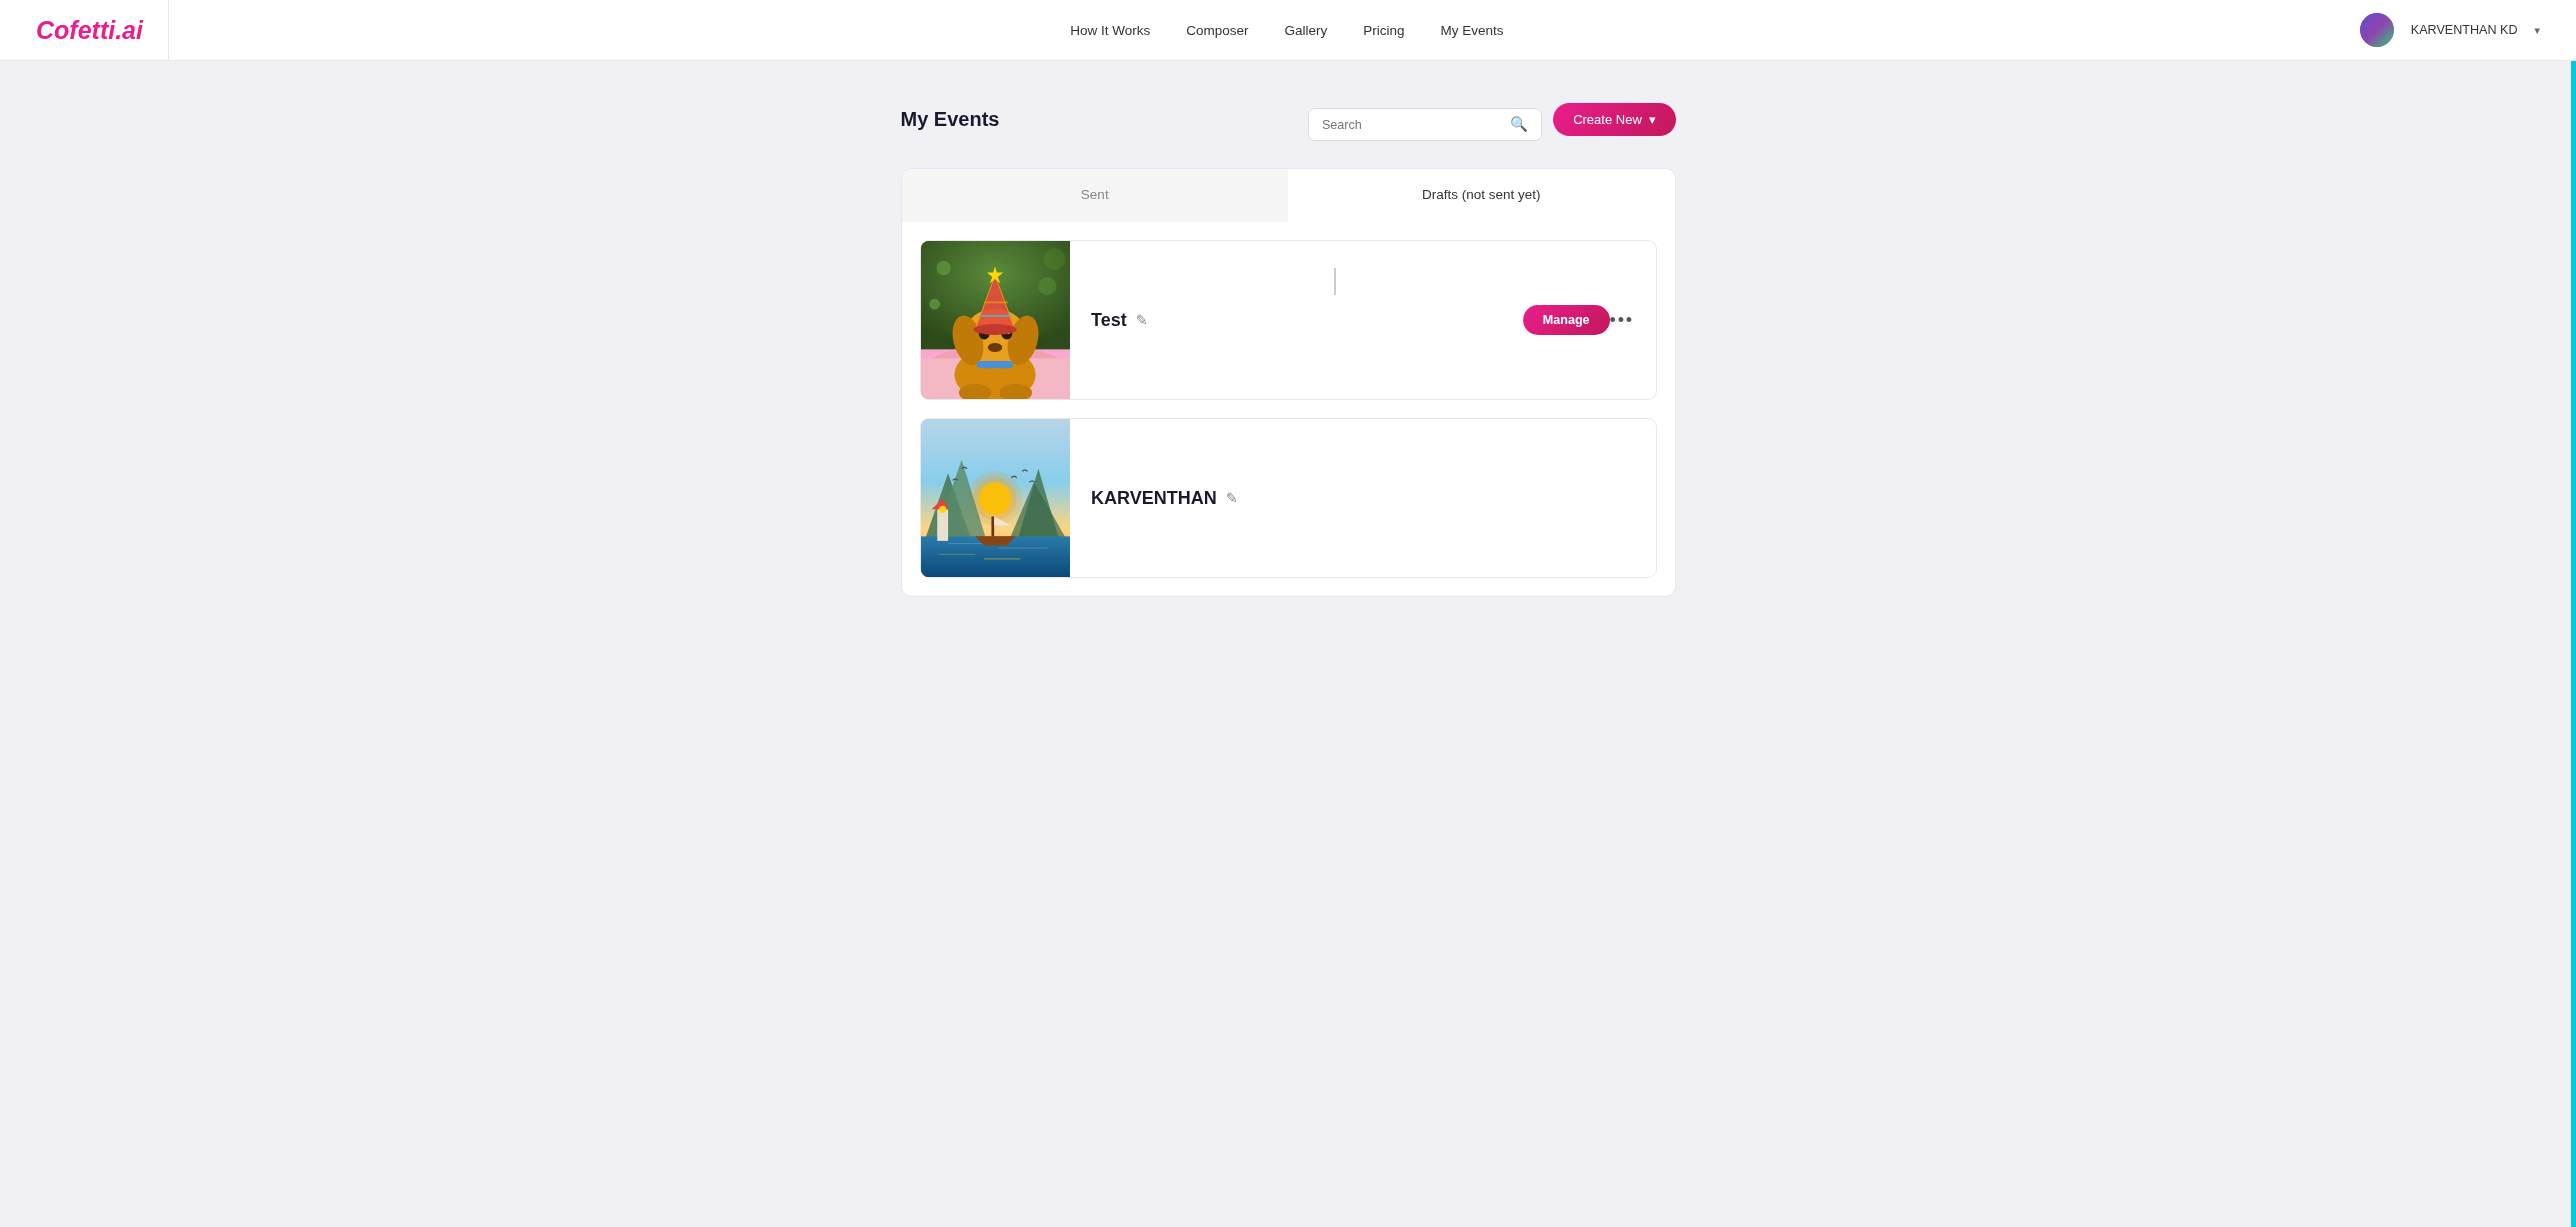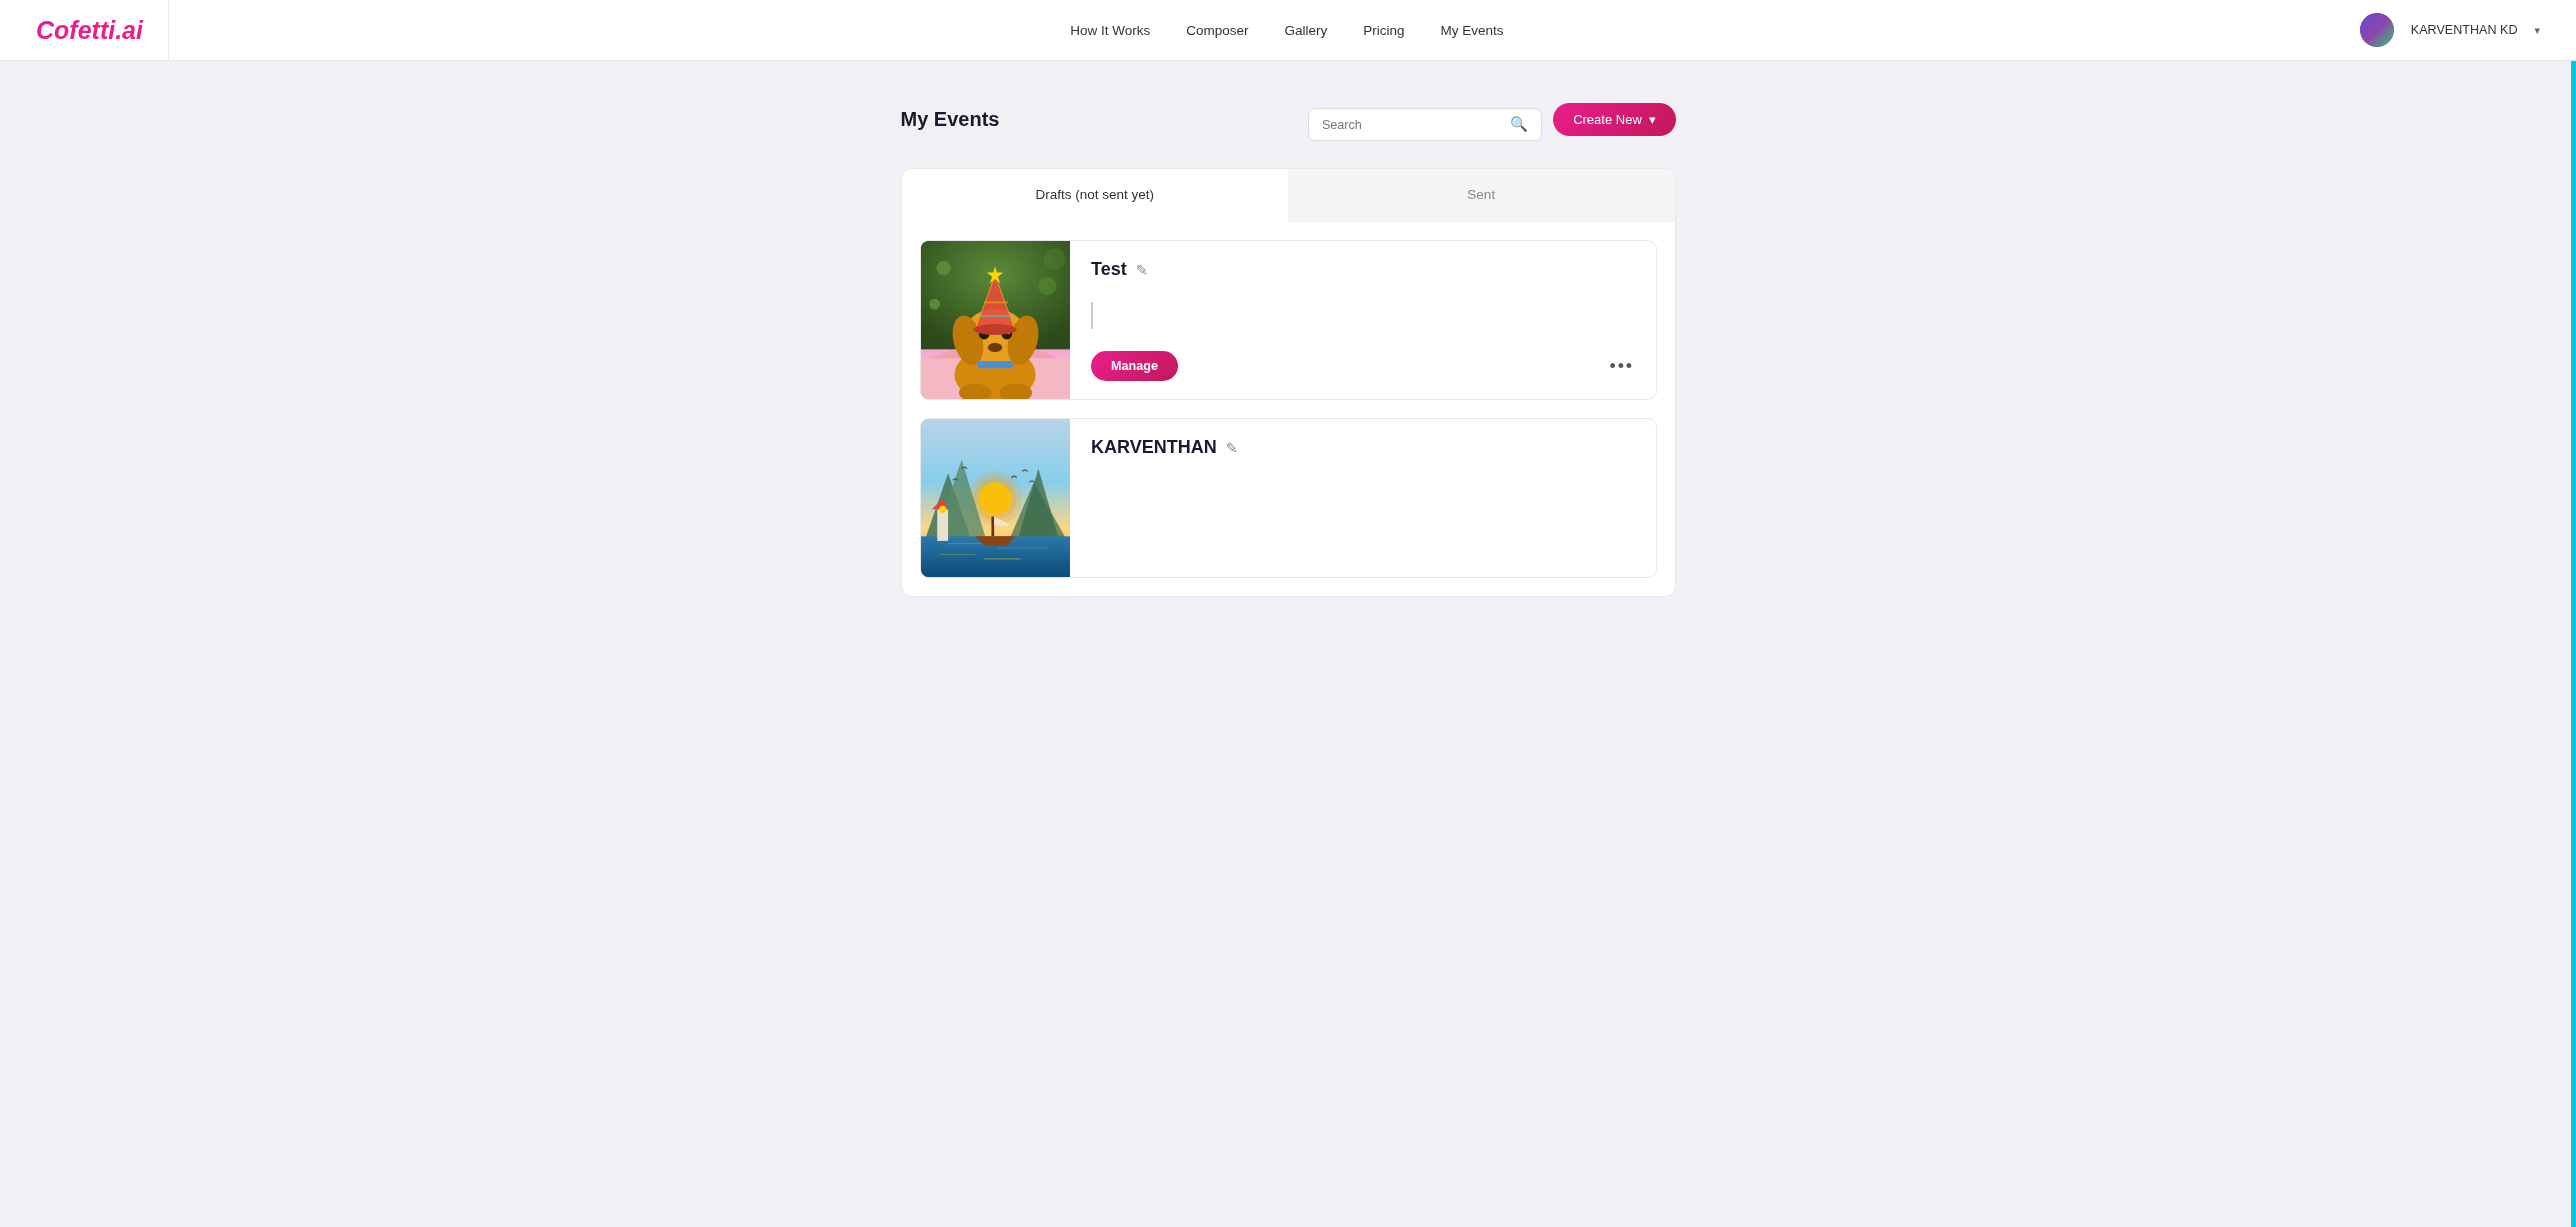--- a/index.html
+++ b/index.html
@@ -215,21 +215,21 @@
       height: 158px;
       background: linear-gradient(180deg, #87ceeb 0%, #ffd700 40%, #4682b4 60%, #2c6b9e 80%, #1a4d7a 100%);
       position: relative;
       overflow: hidden;
     }
 
     .event-content {
       padding: 18px 21.6px;
       flex: 1;
       display: flex;
-      flex-direction: column;
+      flex-direction: row;
       justify-content: space-between;
     }
     .event-title-row {
       display: flex;
       align-items: center;
       gap: 9px;
     }
     .event-title {
       font-size: 18px;
       font-weight: 600;
@@ -303,22 +303,22 @@
         <span class="search-icon">🔍</span>
       </div>
       <button class="create-new-btn">
         <span>Create New</span>
         <span>▾</span>
       </button>
     </div>
   </div>
 
   <div class="tabs-container">
+    <div class="tab inactive">Sent</div>
     <div class="tab active">Drafts (not sent yet)</div>
-    <div class="tab inactive">Sent</div>
   </div>
 
   <div class="events-container">
 
     <div class="event-card">
       <div class="event-image">
         <div class="dog-image">
           
           <svg width="149" height="158" viewBox="0 0 165 175" xmlns="http://www.w3.org/2000/svg">
 

